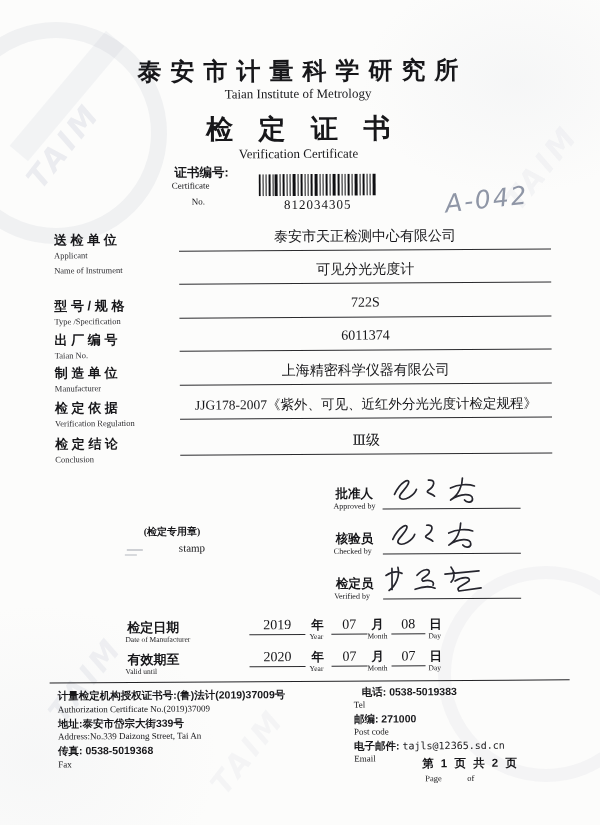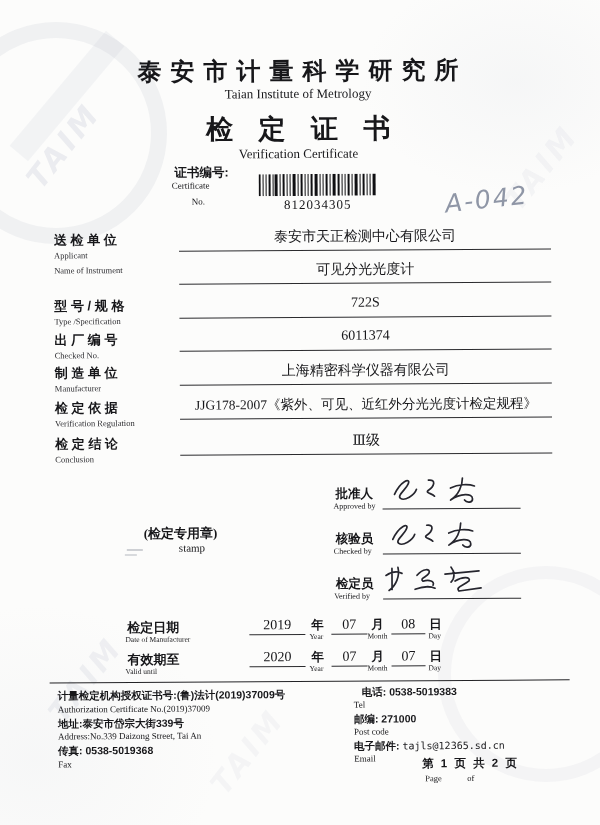--- a/index.html
+++ b/index.html
@@ -36,21 +36,21 @@
   
   .f-label{left:55px;width:130px;}
   .f-cn{font-size:13px;white-space:nowrap;font-family:"Liberation Sans","DejaVu Sans",sans-serif;font-weight:bold;}
   .f-en{font-size:8.5px;color:#2c2c30;margin-top:1px;}
   .f-value{
     left:180px;width:372px;height:22px;text-align:center;font-size:14px;
     border-bottom:1.4px solid #2b2b2e;
   }
   .f-value.small{font-size:13.5px;}
   
-  .stamp-cn{left:143px;top:524px;font-size:13px;font-family:Liberation Serif, serif;}
+  .stamp-cn{left:143px;top:524px;font-size:10px;font-family:Liberation Serif, serif;}
   .stamp-en{left:178px;top:541px;font-size:11px;}
   .stamp-dash{left:126px;top:548px;width:16px;height:2px;background:rgba(150,155,165,0.45);}
   .stamp-dash2{left:124px;top:553px;width:12px;height:2px;background:rgba(150,155,165,0.35);}
   .sig-label-cn{left:335px;font-size:12.5px;}
   .sig-label-en{left:333px;font-size:8px;}
   .sig-line{left:382px;width:138px;height:0;border-bottom:1.3px solid #2b2b2e;}
   .sig-ink{stroke:#26262e;stroke-width:1.7;fill:none;stroke-linecap:round;stroke-linejoin:round;}
   
   .d-label-cn{left:126px;font-size:13px;}
   .d-label-en{left:124px;font-size:7.5px;}
@@ -151,21 +151,21 @@
     <div>
       <div class="abs f-label" style="top:296px">
         <div class="f-cn">型  号 / 规  格</div>
         <div class="f-en en">Type /Specification</div>
       </div>
       <div class="abs f-value en" style="top:295px">722S</div>
     </div>
     <div>
       <div class="abs f-label" style="top:330px">
         <div class="f-cn">出 厂 编 号</div>
-        <div class="f-en en">Checked No.</div>
+        <div class="f-en en">Taian No.</div>
       </div>
       <div class="abs f-value en" style="top:328px">6011374</div>
     </div>
     <div>
       <div class="abs f-label" style="top:363px">
         <div class="f-cn">制 造 单 位</div>
         <div class="f-en en">Manufacturer</div>
       </div>
       <div class="abs f-value en" style="top:362px">上海精密科学仪器有限公司</div>
     </div>

